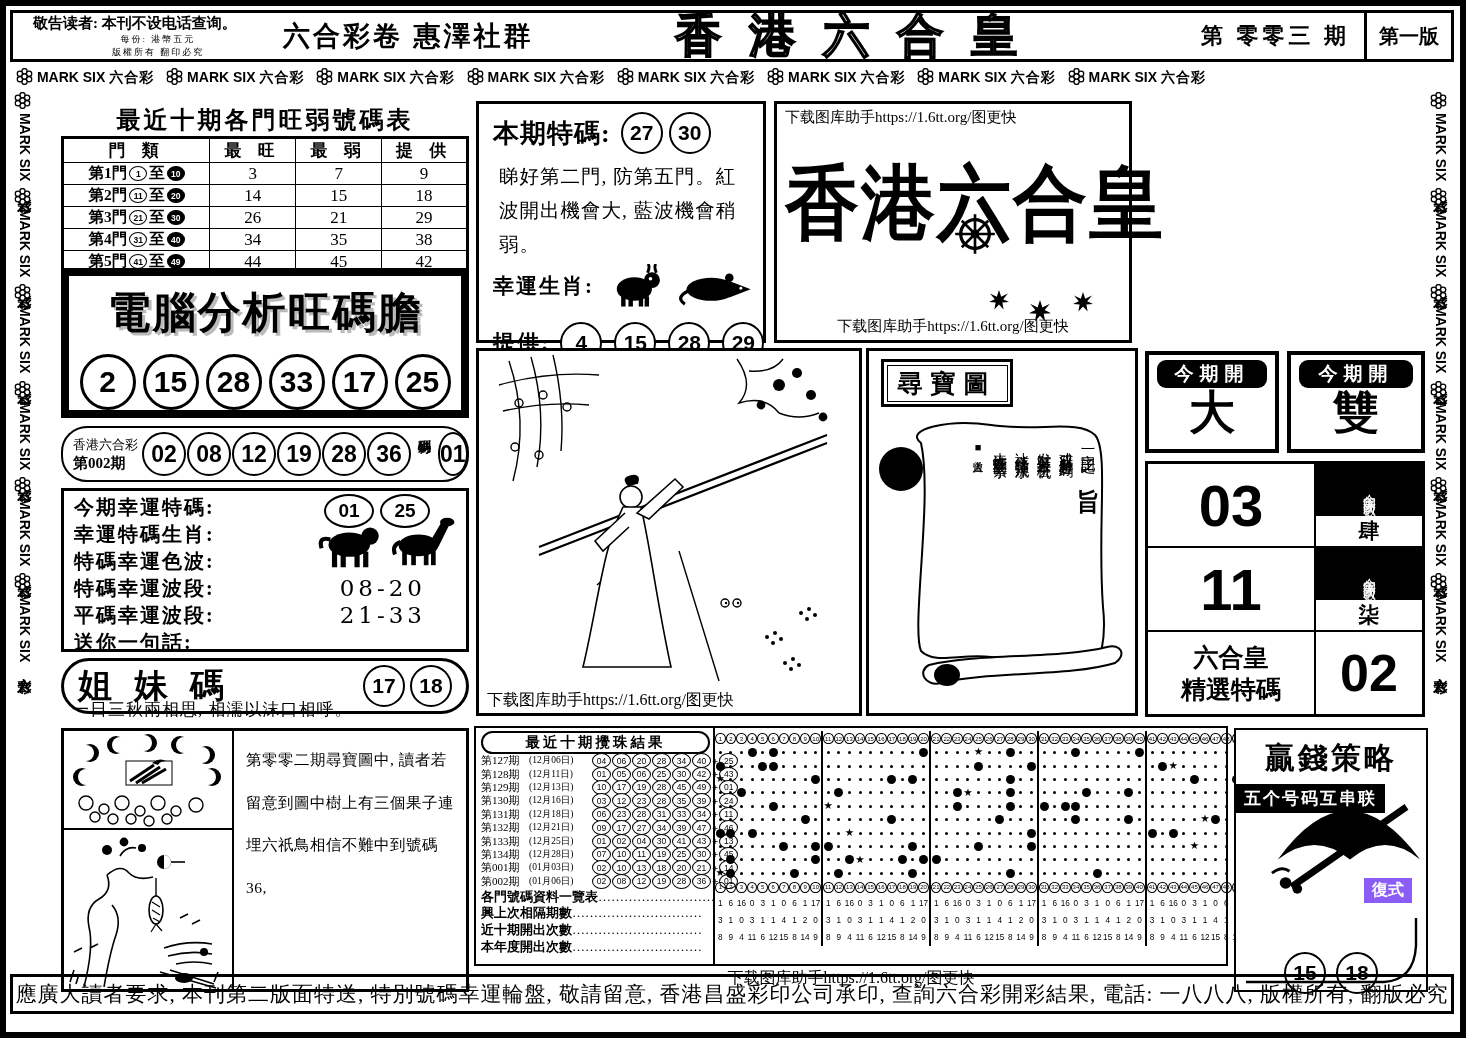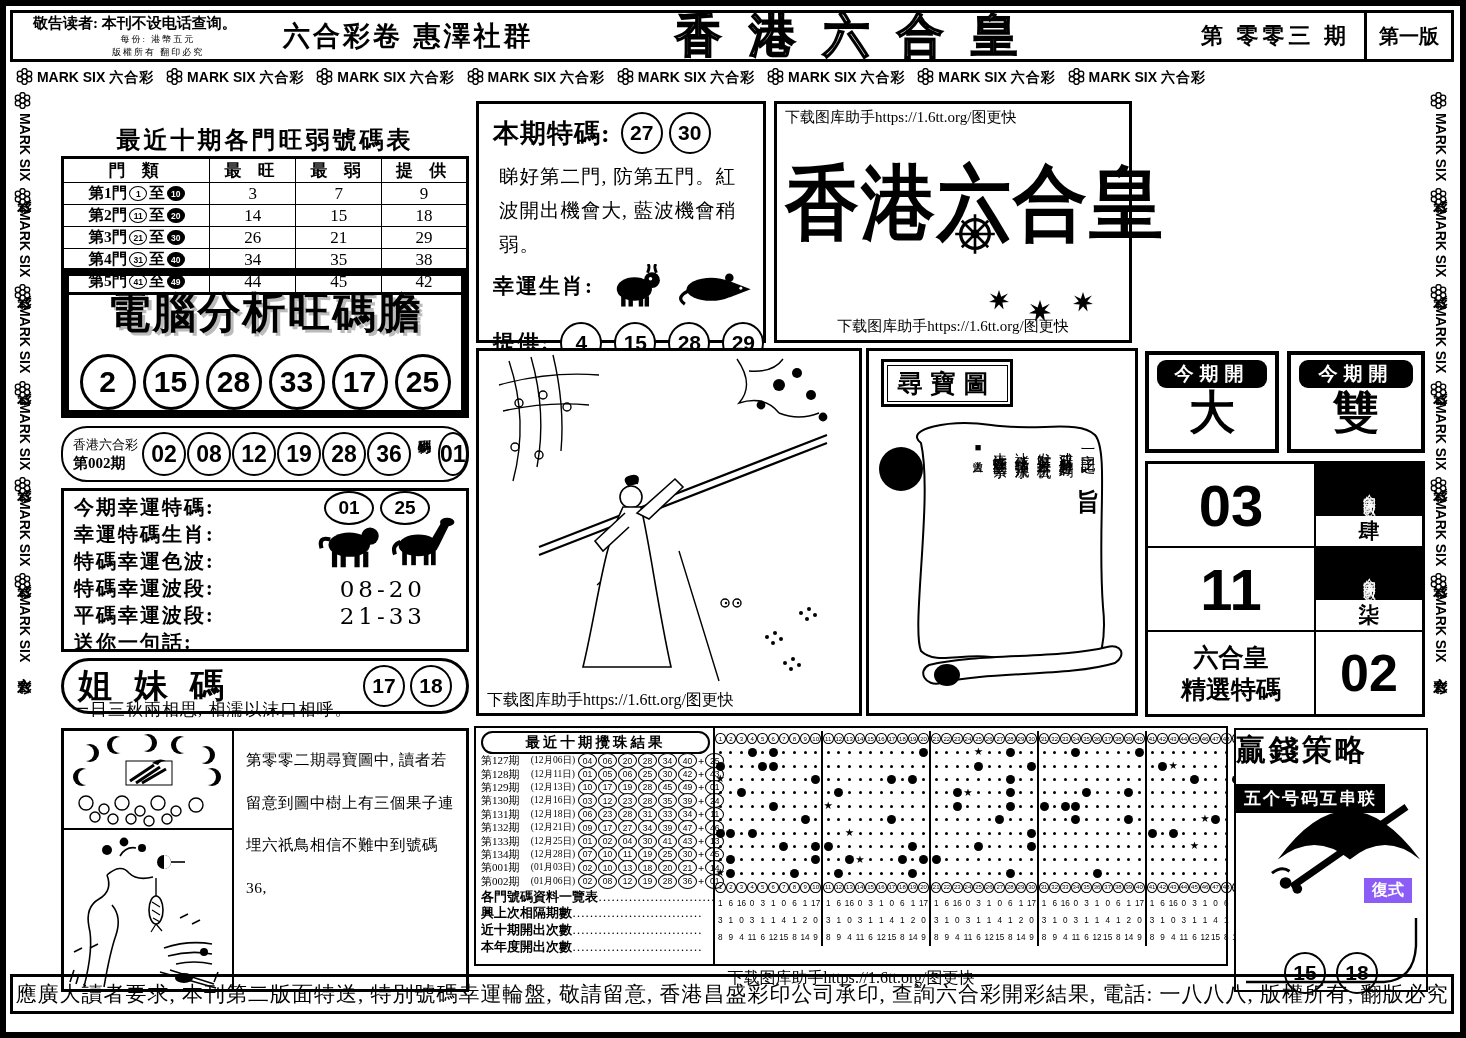--- a/index.html
+++ b/index.html
@@ -34,37 +34,37 @@
   .ball{display:inline-flex;align-items:center;justify-content:center;border:2px solid #000;
         border-radius:50%;font-family:"Liberation Sans","DejaVu Sans",sans-serif;background:#fff;}
   .ball-lg{width:50px;height:50px;font-size:30px;font-weight:bold;border-width:3px;}
   .ball-md{width:40px;height:40px;font-size:23px;font-weight:bold;border-width:2.5px;}
   .ball-sm{width:38px;height:38px;font-size:21px;font-weight:bold;border-width:2.5px;}
   .ball-ov{width:46px;height:30px;border-radius:50%;font-size:19px;font-weight:bold;border-width:2.5px;}
   .ball-xs{width:17px;height:13px;border-radius:50%;font-size:8.5px;border-width:1px;flex:0 0 auto;}
   .ball-tb{width:16px;height:13px;border-radius:50%;font-size:8.5px;border-width:1.2px;}
   .ball-dark{background:#000;color:#fff;}
   
-  .hc-title{font-size:24px;font-weight:900;text-align:center;letter-spacing:3px;font-family:"Liberation Sans","DejaVu Sans",sans-serif;margin-top:20px;}
+  .hc-title{font-size:24px;font-weight:900;text-align:center;letter-spacing:3px;font-family:"Liberation Sans","DejaVu Sans",sans-serif;}
   .hc-table{width:100%;border-collapse:collapse;border:3px solid #000;}
   .hc-table th,.hc-table td{border:1.6px solid #000;text-align:center;font-size:17px;padding:0;height:20px;}
   .hc-table th{font-weight:bold;letter-spacing:6px;}
   .hc-door{display:flex;align-items:center;justify-content:center;gap:2px;font-weight:bold;font-size:15.5px;}
   
   .comp{border:8px solid #000;text-align:center;}
   .comp-title{font-size:43px;font-weight:900;letter-spacing:2px;margin-top:8px;
      font-family:"Liberation Sans","DejaVu Sans",sans-serif;text-shadow:3px 3px 0 #bbb;}
   .comp-balls{display:flex;justify-content:center;gap:7px;margin-top:12px;}
   
   .lastdraw{border:2.5px solid #000;border-radius:26px;display:flex;align-items:center;padding:0 10px;gap:4px;}
   .ld-brand{font-size:13px;white-space:nowrap;}
   .ld-issue{font-size:15px;font-weight:bold;white-space:nowrap;}
   .ld-spec{writing-mode:vertical-rl;text-orientation:upright;font-size:13px;font-weight:bold;line-height:15px;height:48px;margin:0 2px;}
   
-  .lk-row{display:flex;align-items:center;justify-content:space-between;padding:0 10px;height:27px;}
+  .lk-row{display:flex;justify-content:space-between;padding:0 10px;height:27px;}
   .lk-label{font-size:20px;font-weight:bold;letter-spacing:2px;white-space:nowrap;}
   .lk-band{font-size:23px;letter-spacing:4px;font-family:"DejaVu Serif",serif;margin-right:30px;}
   .lk-phrase{font-size:17px;padding:2px 8px;letter-spacing:1px;margin-top:40px;}
   
   .sisters{border:3px solid #000;border-radius:28px;display:flex;align-items:center;padding:0 14px;}
   .sis-title{font-size:34px;font-weight:900;letter-spacing:22px;flex:1;font-family:"Liberation Sans","DejaVu Sans",sans-serif;}
   
   .sp-title{font-size:26px;font-weight:900;letter-spacing:1px;}
   .sp-comment{font-size:19.5px;line-height:1.75;letter-spacing:1px;padding:6px 4px 0 14px;}
   .sp-row{display:flex;align-items:center;gap:10px;padding-left:8px;}
@@ -94,37 +94,37 @@
   .tr-text{writing-mode:vertical-rl;text-orientation:upright;font-size:14.5px;line-height:22px;letter-spacing:2px;}
   .tr-big{font-size:24px;font-weight:900;}
   .tr-sign{font-size:11px;letter-spacing:0;}
   
   .res{border:2.5px solid #000;display:flex;}
   .res-left{width:232px;flex:0 0 auto;padding:3px 0 0 5px;}
   .res-title{border:2px solid #000;border-radius:12px;font-size:14.5px;font-weight:bold;letter-spacing:3px;
      text-align:center;height:19px;line-height:18px;margin-right:3px;}
   .res-row{display:flex;align-items:center;height:13.4px;gap:1px;}
   .res-issue{font-size:11px;width:47px;flex:0 0 auto;}
-  .res-date{font-size:9.5px;width:48px;flex:0 0 auto;text-align:center;}
+  .res-date{font-size:9.5px;width:62px;flex:0 0 auto;}
   .res-plus{font-size:11px;font-weight:bold;width:9px;text-align:center;}
   .res-foot{font-size:13px;font-weight:bold;height:17px;line-height:17px;white-space:nowrap;overflow:hidden;}
   .mx{flex:1;border-left:2px solid #000;position:relative;padding-top:3px;}
   .mx-row{display:flex;height:13.4px;align-items:center;}
   .mx-hrow{display:flex;height:15px;align-items:center;}
   .mx-cell{width:10.6px;flex:0 0 auto;display:flex;align-items:center;justify-content:center;height:100%;}
   .gb{border-left:2px solid #000;}
   .mc{width:9.6px;height:9.6px;border:0.9px solid #000;border-radius:50%;font-size:6px;
       display:flex;align-items:center;justify-content:center;font-family:"Liberation Sans","DejaVu Sans",sans-serif;}
   .d{width:3px;height:3px;border-radius:50%;background:#000;}
   .D{width:9px;height:9px;border-radius:50%;background:#000;}
   .st{font-size:10.5px;line-height:1;}
   .mx-sum{font-size:8.2px;font-family:"Liberation Sans","DejaVu Sans",sans-serif;}
   .mx-srow{height:17px;}
   
-  .stg-title{font-size:30px;font-weight:900;letter-spacing:3px;text-align:left;
+  .stg-title{font-size:30px;font-weight:900;letter-spacing:3px;text-align:center;margin-top:8px;
      font-family:"Liberation Sans","DejaVu Sans",sans-serif;}
   .stg-tag{position:absolute;left:0;top:54px;background:#000;color:#fff;font-size:17px;font-weight:bold;
      padding:3px 8px;letter-spacing:2px;}
   .stg-mode{position:absolute;right:14px;top:148px;background:#8b5cf6;color:#fff;font-size:16px;font-weight:bold;padding:2px 8px;}
   .stg-balls{position:absolute;left:0;width:100%;text-align:center;}
   
   .bottom-bar{left:4px;bottom:18px;width:1444px;height:40px;border:3px solid #000;display:flex;align-items:center;
      justify-content:center;font-size:21px;letter-spacing:1px;white-space:nowrap;}
   .url-line{font-size:16px;}
   .vflex{display:flex;flex-direction:column;}

